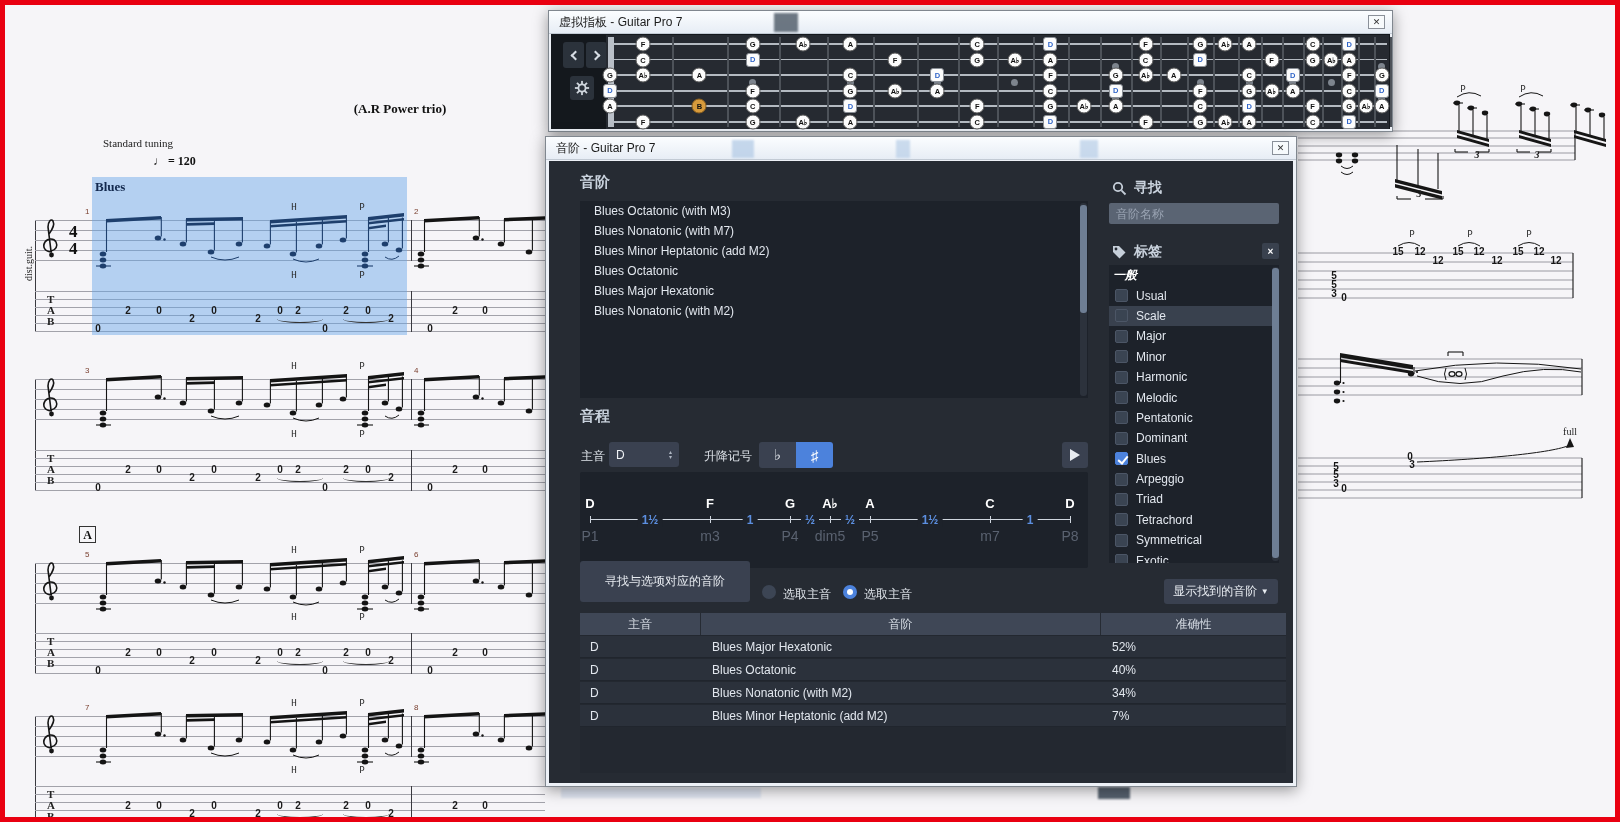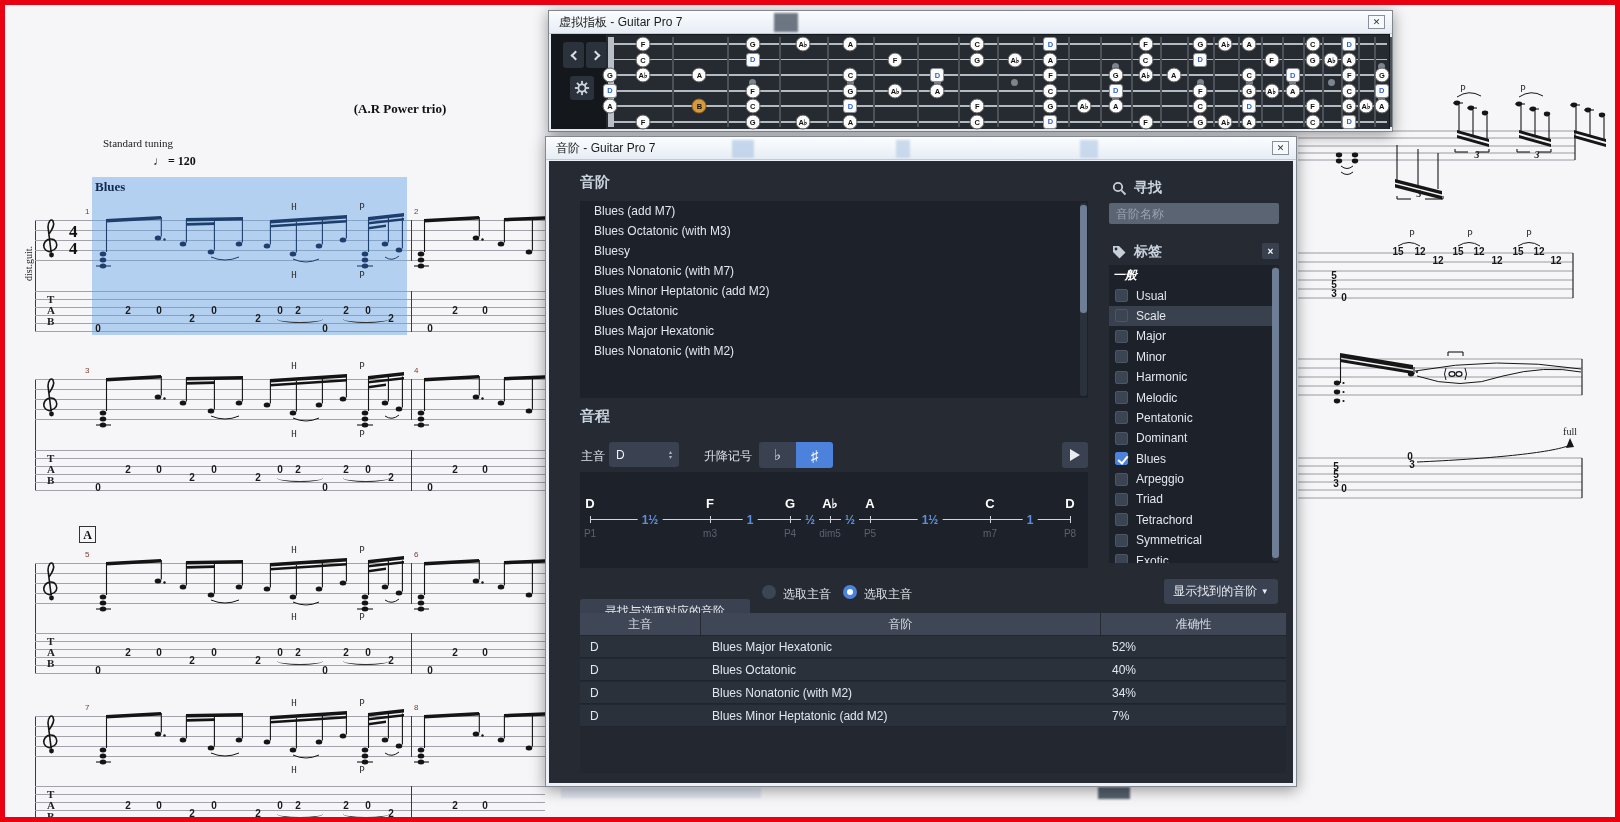--- a/index.html
+++ b/index.html
@@ -62,21 +62,21 @@
 .sb { position:absolute; width:7px; background:#2c323c; border-radius:3px; }
 .sb .th { position:absolute; left:0; width:7px; background:#6e7e94; border-radius:3px; }
 .lbl { position:absolute; font-size:12px; color:#dfe4ea; }
 .dd { position:absolute; background:#3a4150; border-radius:3px; display:flex; align-items:center; font-size:12px; color:#eef1f5; padding:0 7px; }
 .dd .sp { margin-left:auto; display:flex; flex-direction:column; line-height:5px; font-size:6px; color:#aeb6c2; }
 .btn { position:absolute; background:#3a4150; border-radius:3px; color:#e8ecf1; font-size:12px; display:flex; align-items:center; justify-content:center; }
 .btn.blue { background:#4c82dc; color:#fff; }
 .playtri { width:0; height:0; border-left:10px solid #e8ecf1; border-top:6px solid transparent; border-bottom:6px solid transparent; }
 .ivl-note { position:absolute; transform:translateX(-50%); font-size:13px; font-weight:bold; color:#fff; }
 .ivl-gap { position:absolute; transform:translate(-50%,-50%); font-size:12px; font-weight:bold; color:#5c8fe0; background:#1d222a; padding:0 4px; z-index:2; }
-.ivl-deg { position:absolute; transform:translateX(-50%); font-size:10px; color:#5a6270; }
+.ivl-deg { position:absolute; transform:translateX(-50%); font-size:14px; color:#5a6270; }
 .ivl-line { position:absolute; height:1px; background:#cfd6de; }
 .ivl-tick { position:absolute; width:1px; height:7px; background:#cfd6de; }
 .rad { position:absolute; width:14px; height:14px; border-radius:50%; background:#3c4554; }
 .rad.sel { background:#4c82dc; }
 .rad.sel::after { content:""; position:absolute; left:4px; top:4px; width:6px; height:6px; border-radius:50%; background:#fff; }
 .thead { position:absolute; display:flex; background:#3f4756; height:22px; }
 .thead div { font-size:12px; color:#d6dce4; text-align:center; line-height:22px; border-left:1px solid #262b33; }
 .thead div:first-child { border-left:none; }
 .trow { position:absolute; display:flex; background:#2b313b; height:22px; border-bottom:1px solid #20252d; }
 .trow div { font-size:12px; color:#e2e7ee; line-height:22px; }
@@ -839,23 +839,21 @@
       <span>音阶 - Guitar Pro 7</span>
       <span class="smudge" style="left:186px;top:3px;width:22px;height:18px;background:#b9cfe8;opacity:.8;"></span>
       <span class="smudge" style="left:350px;top:3px;width:14px;height:18px;background:#b9cfe8;opacity:.7;"></span>
       <span class="smudge" style="left:534px;top:3px;width:18px;height:18px;background:#b9cfe8;opacity:.7;"></span>
       <span class="winclose">✕</span>
     </div>
     <div class="dlg-body">
 
       <div class="h1" style="left:31px;top:12px;">音阶</div>
       <div class="panel" style="left:31px;top:40px;width:508px;height:197px;overflow:hidden;" id="scale-list">
-          <div class="srow">Blues (add M7)</div>
           <div class="srow">Blues Octatonic (with M3)</div>
-          <div class="srow">Bluesy</div>
           <div class="srow">Blues Nonatonic (with M7)</div>
           <div class="srow">Blues Minor Heptatonic (add M2)</div>
           <div class="srow">Blues Octatonic</div>
           <div class="srow">Blues Major Hexatonic</div>
           <div class="srow">Blues Nonatonic (with M2)</div>
         </div>
       <div class="sb" style="left:531px;top:42px;height:193px;">
           <div class="th" style="top:2px;height:108px;"></div>
         </div>
 
@@ -899,21 +897,21 @@
           <div class="ivl-note" style="left: 490px; top: 24px;">D</div>
           <div class="ivl-deg" style="left: 490px; top: 56px;">P8</div>
           <div class="ivl-gap" style="left: 70px; top: 48px;">1½</div>
           <div class="ivl-gap" style="left: 170px; top: 48px;">1</div>
           <div class="ivl-gap" style="left: 230px; top: 48px;">½</div>
           <div class="ivl-gap" style="left: 270px; top: 48px;">½</div>
           <div class="ivl-gap" style="left: 350px; top: 48px;">1½</div>
           <div class="ivl-gap" style="left: 450px; top: 48px;">1</div>
         </div>
 
-      <div class="btn" style="left:31px;top:438px;width:170px;height:25px;">寻找与选项对应的音阶</div>
+      <div class="btn" style="left:31px;top:400px;width:170px;height:41px;">寻找与选项对应的音阶</div>
       <div class="rad" style="left:213px;top:424px;"></div>
       <div class="lbl" style="left:234px;top:425px;">选取主音</div>
       <div class="rad sel" style="left:294px;top:424px;"></div>
       <div class="lbl" style="left:315px;top:425px;">选取主音</div>
       <div class="btn" style="left:615px;top:418px;width:114px;height:25px;">
         <span>显示找到的音阶</span>&nbsp;<span style="font-size:8px;">▼</span>
       </div>
 
       <div class="panel" style="left:31px;top:452px;width:706px;height:160px;background:#232830;"></div>
       <div class="thead" style="left:31px;top:452px;width:706px;" id="results-head">

